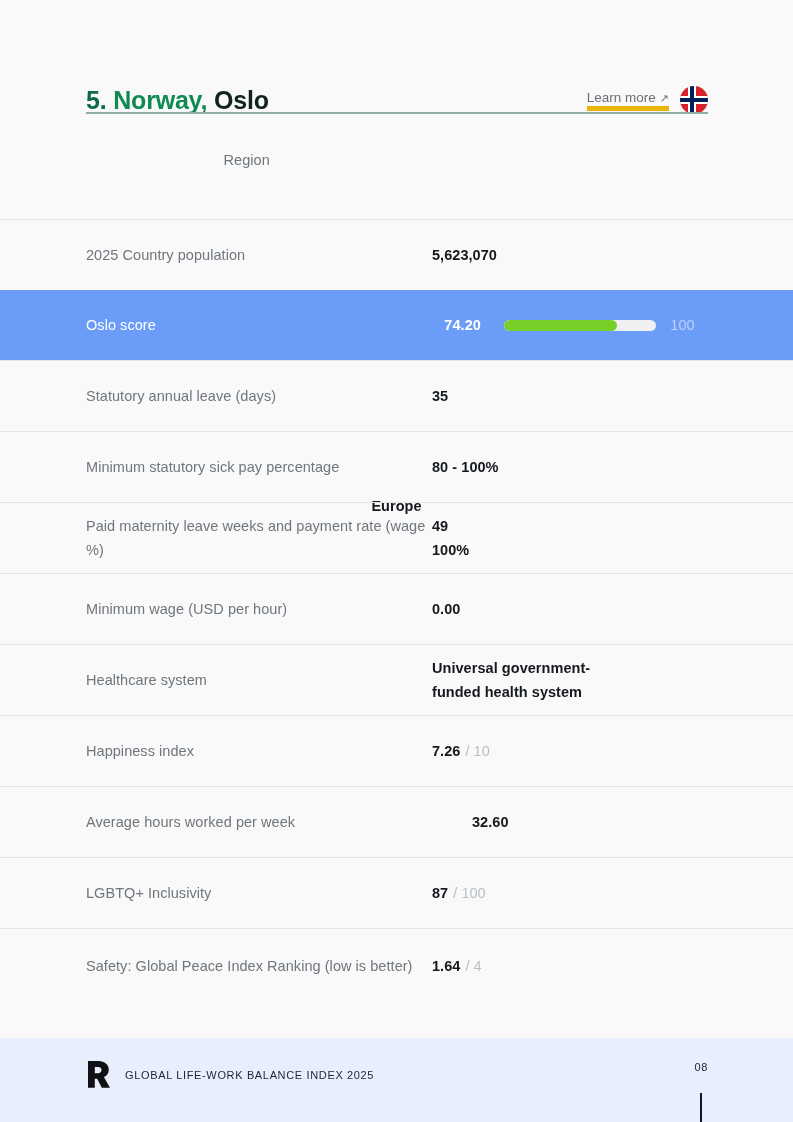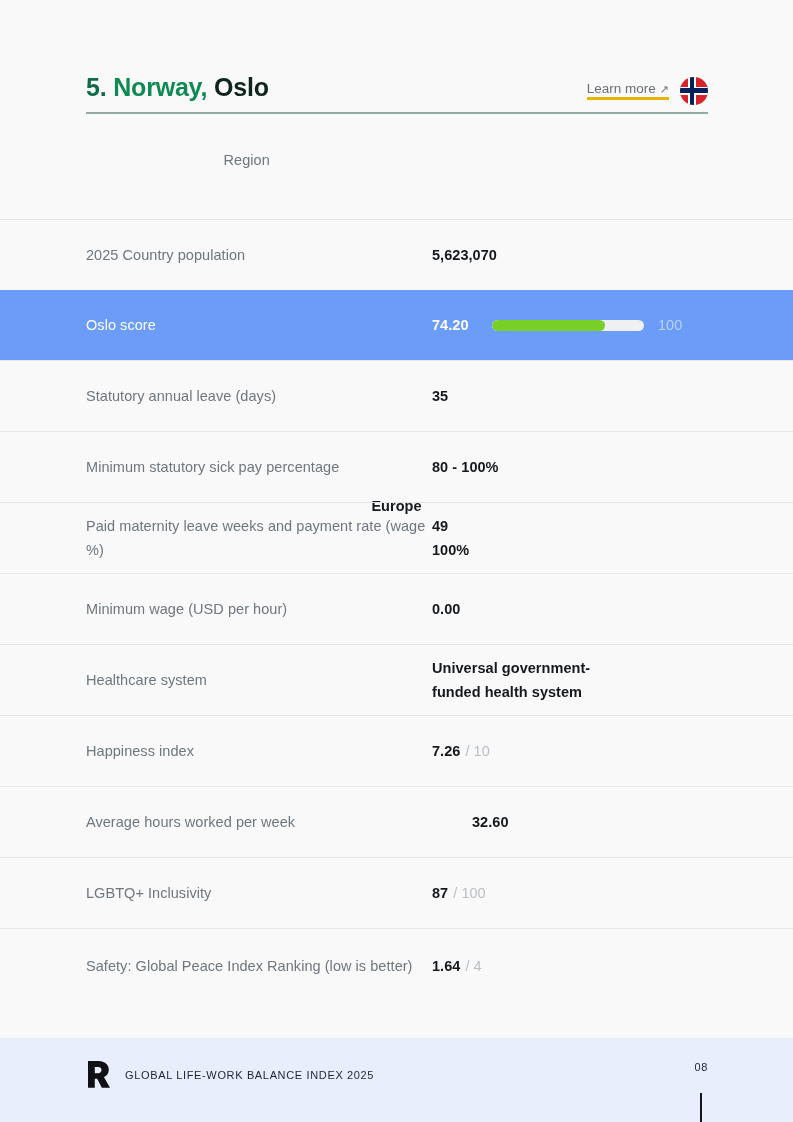--- a/index.html
+++ b/index.html
@@ -7,34 +7,34 @@
     width:793px; height:1122px;
     background:#f8f9f8;
     font-family:"Liberation Sans", sans-serif;
     -webkit-font-smoothing:antialiased;
   }
   .page { position:relative; width:793px; height:1122px; overflow:hidden; background:#f8f9f8; }
 
   
   .header {
     position:absolute; left:86px; top:62px; width:622px; height:52px;
-    display:flex; align-items:center; justify-content:space-between;
+    display:flex; align-items:flex-end; justify-content:space-between;
   }
   .title {
     font-size:25px; font-weight:700; letter-spacing:-0.2px;
     line-height:1.1; white-space:nowrap; color:#0b2b23;
   }
   .title .num   { color:#0f6b46; }
   .title .ctry  { color:#0f8a52; }
   .title .city  { color:#10241f; }
 
   .header-right { display:flex; align-items:center; gap:11px; padding-top:5px; }
   .learn {
     font-size:13.5px; color:#6a7076; text-decoration:none;
-    border-bottom:3px solid #eab308; padding-bottom:1px;
+    border-bottom:5px solid #eab308; padding-bottom:1px;
     display:inline-flex; align-items:baseline; gap:4px;
   }
   .learn .arrow { font-size:11px; border:0; }
 
   .flag {
     width:28px; height:28px; border-radius:50%; overflow:hidden;
     position:relative; background:#d8232a; flex:0 0 auto;
   }
   .flag .h-white { position:absolute; left:0; top:10px;  width:100%; height:8px;  background:#fff; }
   .flag .v-white { position:absolute; left:8px;  top:0;   width:8px;  height:100%; background:#fff; }
@@ -68,21 +68,21 @@
   }
   .row .value .vtext { white-space:pre-line; }
   .row .denom { color:#b9bfc6; font-weight:400; margin-left:5px; }
 
   
   .row.highlight {
     background:#6b9cf7; border-top:none;
     height:70px;
   }
   .row.highlight .label { color:#ffffff; }
-  .row.highlight .value { color:#ffffff; }
+  .row.highlight .value { color:#ffffff;justify-content:center; }
   .meter-wrap { display:flex; align-items:center; gap:14px; }
   .meter-score { min-width:46px; }
   .meter {
     width:152px; height:11px; border-radius:6px; background:#eef0f2;
     position:relative; overflow:hidden;
   }
   .meter .fill { position:absolute; left:0; top:0; height:100%; border-radius:6px; background:#78cf28; }
   .meter-max { color:#bcd2fb; font-weight:400; }
 
   

